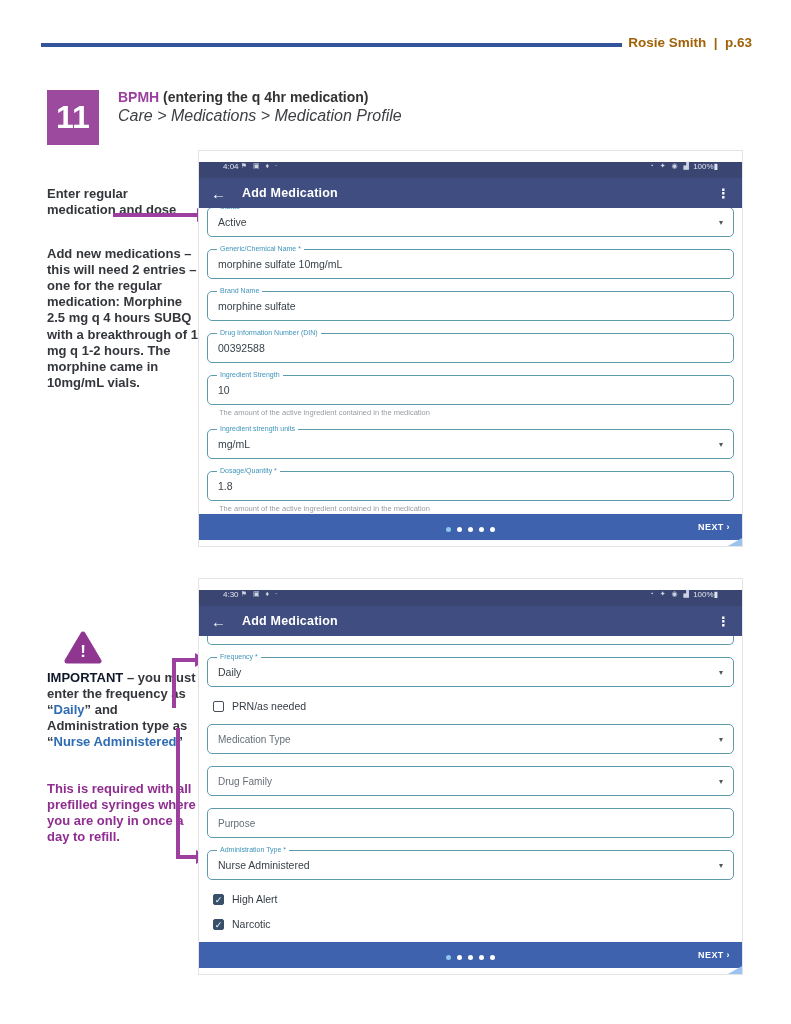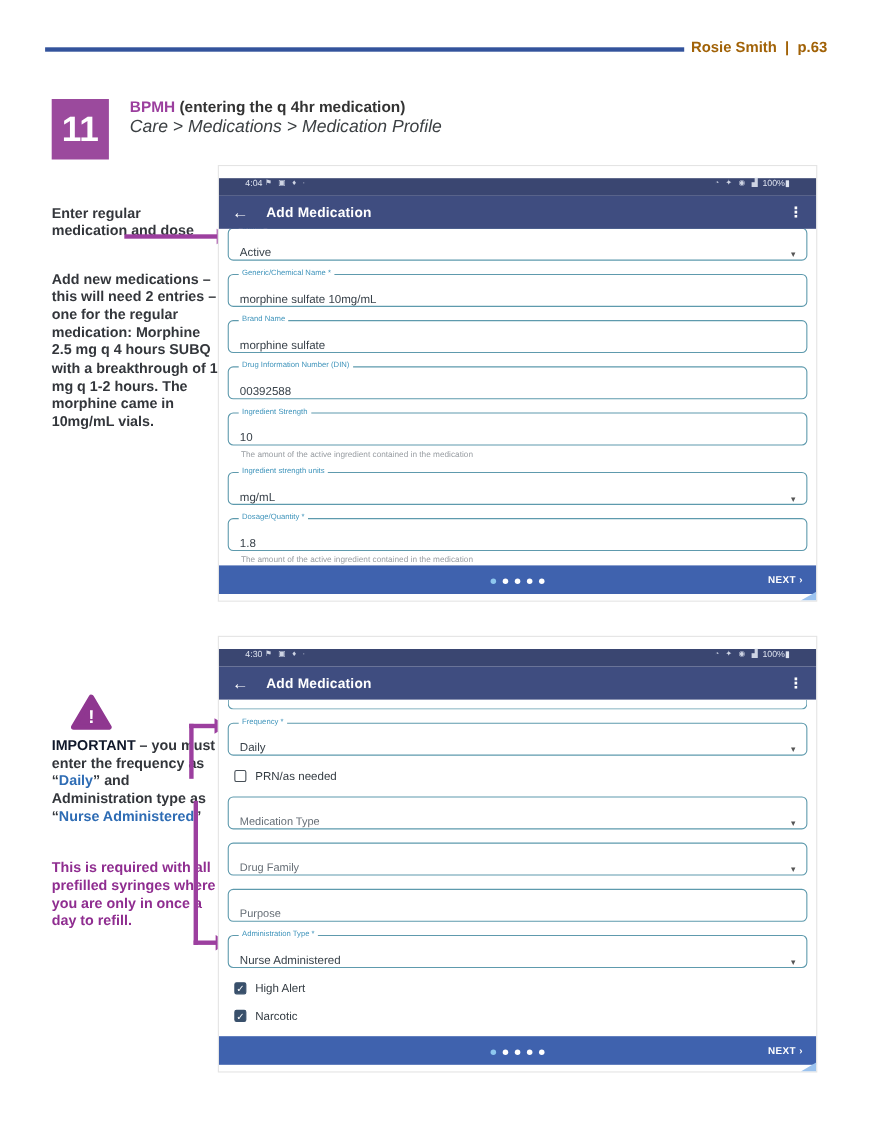--- a/index.html
+++ b/index.html
@@ -38,32 +38,32 @@
                display:flex; padding:0 24px; font-size:8px;margin-top:11px; }
   .statusbar .sp { flex:1; }
   .statusbar .sicons { font-size:7px; letter-spacing:2px; opacity:.9; }
   .appbar { position:relative; z-index:3; height:30px; background:#3f4d80; color:#fff;
             display:flex; align-items:center; padding:0 12px; }
   .appbar .back { font-size:15px; margin-right:16px; }
   .appbar .title { font-size:12.5px; font-weight:600; letter-spacing:.2px; }
   .appbar .menu { margin-left:auto; font-size:13px; font-weight:bold; }
 
   .field { position:relative; z-index:1; margin:12px 8px 0; height:30px; border:1.5px solid #5e9aad;
-           border-radius:5px; display:flex; align-items:flex-end; padding:0 10px; }
+           border-radius:5px; display:flex; align-items:center; padding:0 10px; }
   .field .lbl { position:absolute; top:-5px; left:9px; background:#fff; padding:0 3px;
                 font-size:7px; color:#3f94bb; white-space:nowrap; }
   .field .val { font-size:10.5px; color:#39424a; }
   .field .ph  { font-size:10px; color:#666e76; }
   .field .caret { margin-left:auto; font-size:8px; color:#555; }
   .field.clipped { margin-top:-1px; }
   .cutfield { margin:0 8px; height:9px; border:1.5px solid #5e9aad; border-top:none;
               border-radius:0 0 5px 5px; }
   .helper { margin:3px 8px 0 20px; font-size:7.5px; color:#989da2; }
 
-  .cbrow { margin:13px 0 0 14px; display:flex; align-items:flex-start; }
+  .cbrow { margin:13px 0 0 14px; display:flex; align-items:flex-end; }
   .cb { width:11px; height:11px; border:1.6px solid #474f57; border-radius:2px; margin-right:8px; }
   .cb.on { background:#39506b; border-color:#39506b; color:#fff; font-size:9px; line-height:10px;
            text-align:center; }
   .cbrow .cblbl { font-size:10.5px; color:#343c43; }
 
   .navbar { position:absolute; z-index:4; left:0; right:0; bottom:6px; height:26px; background:#3f62ae;
             display:flex; align-items:center; }
   .dots { position:absolute; left:0; right:0; text-align:center; }
   .dots i { display:inline-block; width:5px; height:5px; border-radius:50%; background:#fff; margin:0 3px; }
   .dots i.cur { background:#8ec7ee; }

